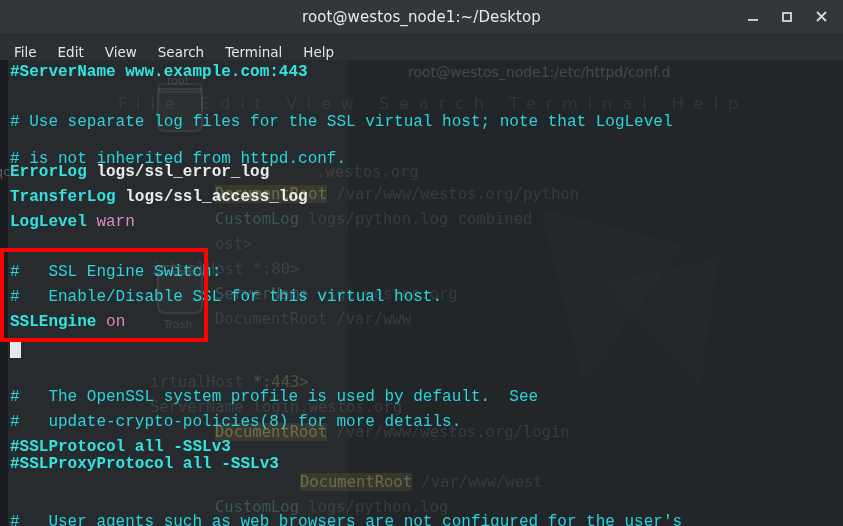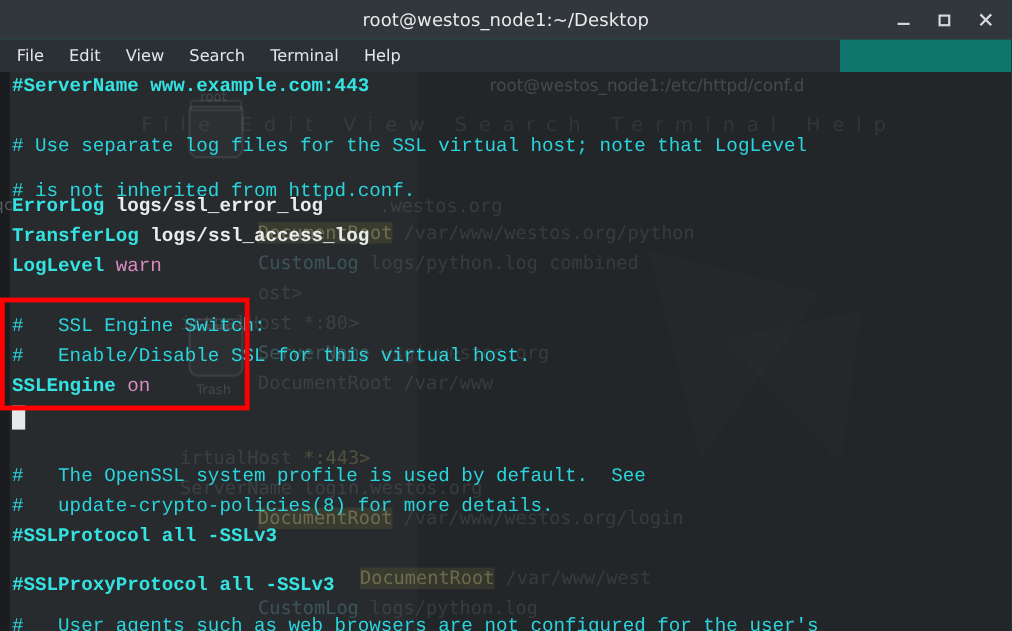--- a/index.html
+++ b/index.html
@@ -10,21 +10,21 @@
     overflow: hidden;
     background: #1f2226;
     font-family: "DejaVu Sans Mono", monospace;
   }
 
   #app {
     position: relative;
     width: 843px;
     height: 526px;
     overflow: hidden;
-    background: #0f766e;
+    background: #e5e5e5;
     padding-left: 45px;
   }
 
   
   .titlebar {
     position: absolute;
     left: 0; top: 0;
     width: 843px;
     height: 33px;
     background: #32373c;
@@ -54,25 +54,25 @@
     align-items: center;
     justify-content: center;
     color: #d6d9db;
   }
   .win-btn svg { display: block; }
 
   
   .menubar {
     position: absolute;
     left: 0; top: 33px;
-    width: 700px;
+    width: 843px;
     height: 27px;
     background: #2b3035;
     display: flex;
-    align-items: center;
+    align-items: flex-end;
     padding-left: 14px;
   }
   .menu-item {
     font-family: "DejaVu Sans", sans-serif;
     font-size: 13.5px;
     color: #e3e6e8;
     padding: 0 11px 0 0;
     margin-right: 10px;
     white-space: nowrap;
   }
@@ -313,21 +313,21 @@
       <div class="tline" style="top:87px;"><span class="c-cyan"># is not inherited from httpd.conf.</span></div>
       <div class="tline" style="top:100px;"><span class="c-bcyan">ErrorLog</span><span class="c-white"> logs/ssl_error_log</span></div>
       <div class="tline" style="top:125px;"><span class="c-bcyan">TransferLog</span><span class="c-white"> logs/ssl_access_log</span></div>
       <div class="tline" style="top:150px;"><span class="c-bcyan">LogLevel</span><span class="c-pink"> warn</span></div>
       <div class="tline" style="top:200px;"><span class="c-cyan">#   SSL Engine Switch:</span></div>
       <div class="tline" style="top:225px;"><span class="c-cyan">#   Enable/Disable SSL for this virtual host.</span></div>
       <div class="tline" style="top:250px;"><span class="c-bcyan">SSLEngine</span><span class="c-pink"> on</span></div>
       <div class="tline" style="top:325px;"><span class="c-cyan">#   The OpenSSL system profile is used by default.  See</span></div>
       <div class="tline" style="top:350px;"><span class="c-cyan">#   update-crypto-policies(8) for more details.</span></div>
       <div class="tline" style="top:375px;"><span class="c-bcyan">#SSLProtocol all -SSLv3</span></div>
-      <div class="tline" style="top:416px;"><span class="c-bcyan">#SSLProxyProtocol all -SSLv3</span></div>
+      <div class="tline" style="top:392px;"><span class="c-bcyan">#SSLProxyProtocol all -SSLv3</span></div>
       <div class="tline" style="top:450px;"><span class="c-cyan">#   User agents such as web browsers are not configured for the user's</span></div>
 
     </div>
 
     <div class="cursor" id="cursor" style="left: 10px; top: 278px;"></div>
 
     <div class="redbox" id="redbox" style="left: 0px; top: 188px; width: 208px; height: 94px; border-color: rgb(254, 0, 0);"></div>
 
 
   </div>

